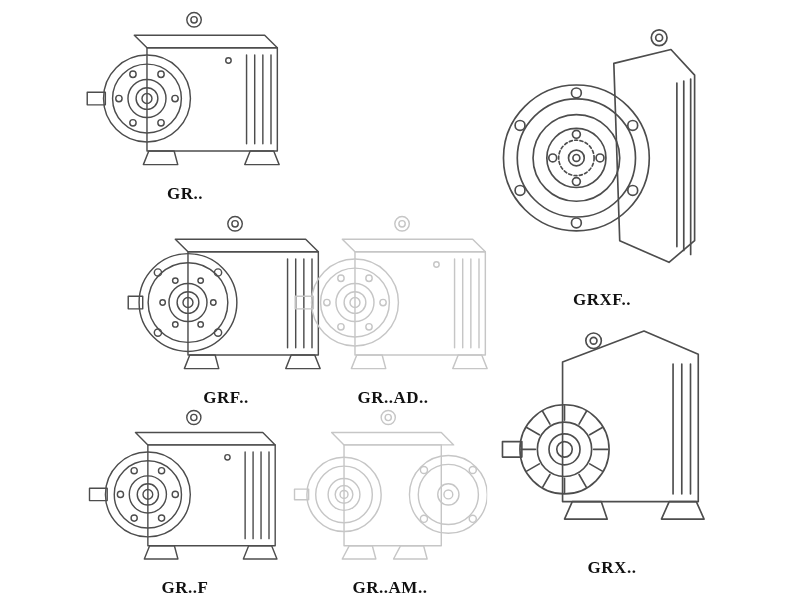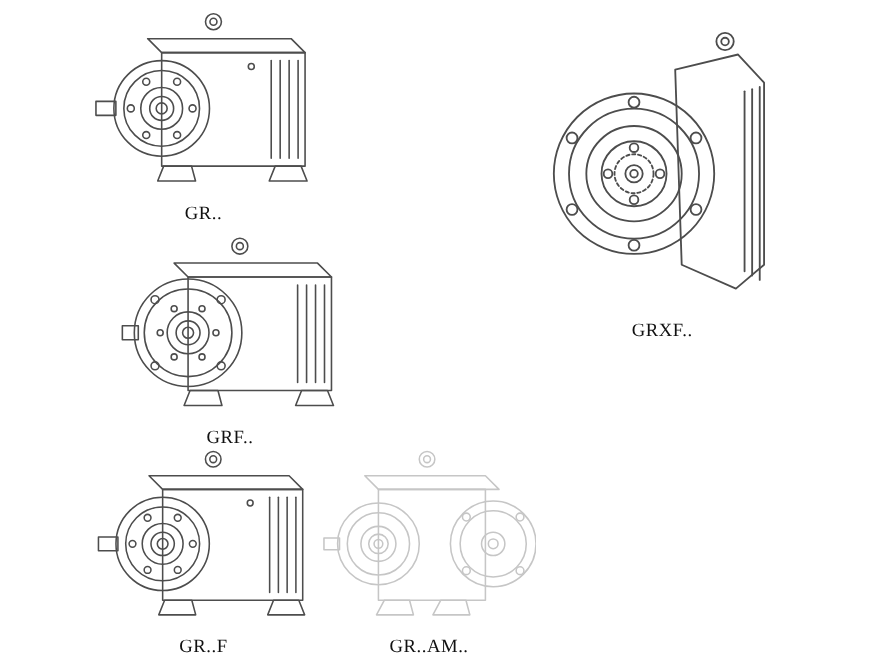--- a/index.html
+++ b/index.html
@@ -15,21 +15,21 @@
     margin:0;
     display:flex;
     flex-direction:column;
     align-items:center;
   }
   .drawing{display:block;}
   .drawing.dark{color:var(--line,#4d4d4d);}
   .drawing.light{color:var(--line-light,#c6c6c6);}
   .label{
     margin-top:4px;
-    font-weight:normal;
+    font-weight:bold;
     font-size:17px;
     letter-spacing:.5px;
     color:var(--label,#111111);
     font-family:"Liberation Serif", serif;
     text-align:center;
     white-space:nowrap;
   }
   .symdefs{position:absolute;width:0;height:0;overflow:hidden;}
 </style>
 </head>
@@ -189,28 +189,40 @@
   </figure>
 
 
   <figure class="cell" style="left:492px;top:20px;width:220px">
     <svg class="drawing dark" width="218" height="266" viewBox="0 0 220 270">
         <use href="#sym-flange"></use>
       </svg>
     <figcaption class="label">GRXF..</figcaption>
   </figure>
 
-  <figure class="cell" style="left:104px;top:212px;width:210px">
+  <figure class="cell" style="left:121px;top:212px;width:210px">
     <svg class="drawing dark" width="200" height="172" viewBox="0 0 220 190">
         <use href="#sym-sideflange"></use>
       </svg>
     <figcaption class="label">GRF..</figcaption>
   </figure>
 
-
+  <figure class="cell" style="left:288px;top:212px;width:210px">
+    <svg class="drawing light" width="200" height="172" viewBox="0 0 220 190">
+        <use href="#sym-side"></use>
+      </svg>
+    <figcaption class="label">GR..AD..</figcaption>
+  </figure>
+
+  <figure class="cell" style="left:497px;top:302px;width:230px">
+    <svg class="drawing dark" width="228" height="252" viewBox="0 0 230 260">
+        <use href="#sym-big"></use>
+      </svg>
+    <figcaption class="label">GRX..</figcaption>
+  </figure>
 
   <figure class="cell" style="left:80px;top:406px;width:210px">
     <svg class="drawing dark" width="200" height="168" viewBox="0 0 220 190">
         <use href="#sym-side"></use>
       </svg>
     <figcaption class="label">GR..F</figcaption>
   </figure>
 
   <figure class="cell" style="left:285px;top:406px;width:210px">
     <svg class="drawing light" width="200" height="168" viewBox="0 0 220 190">

